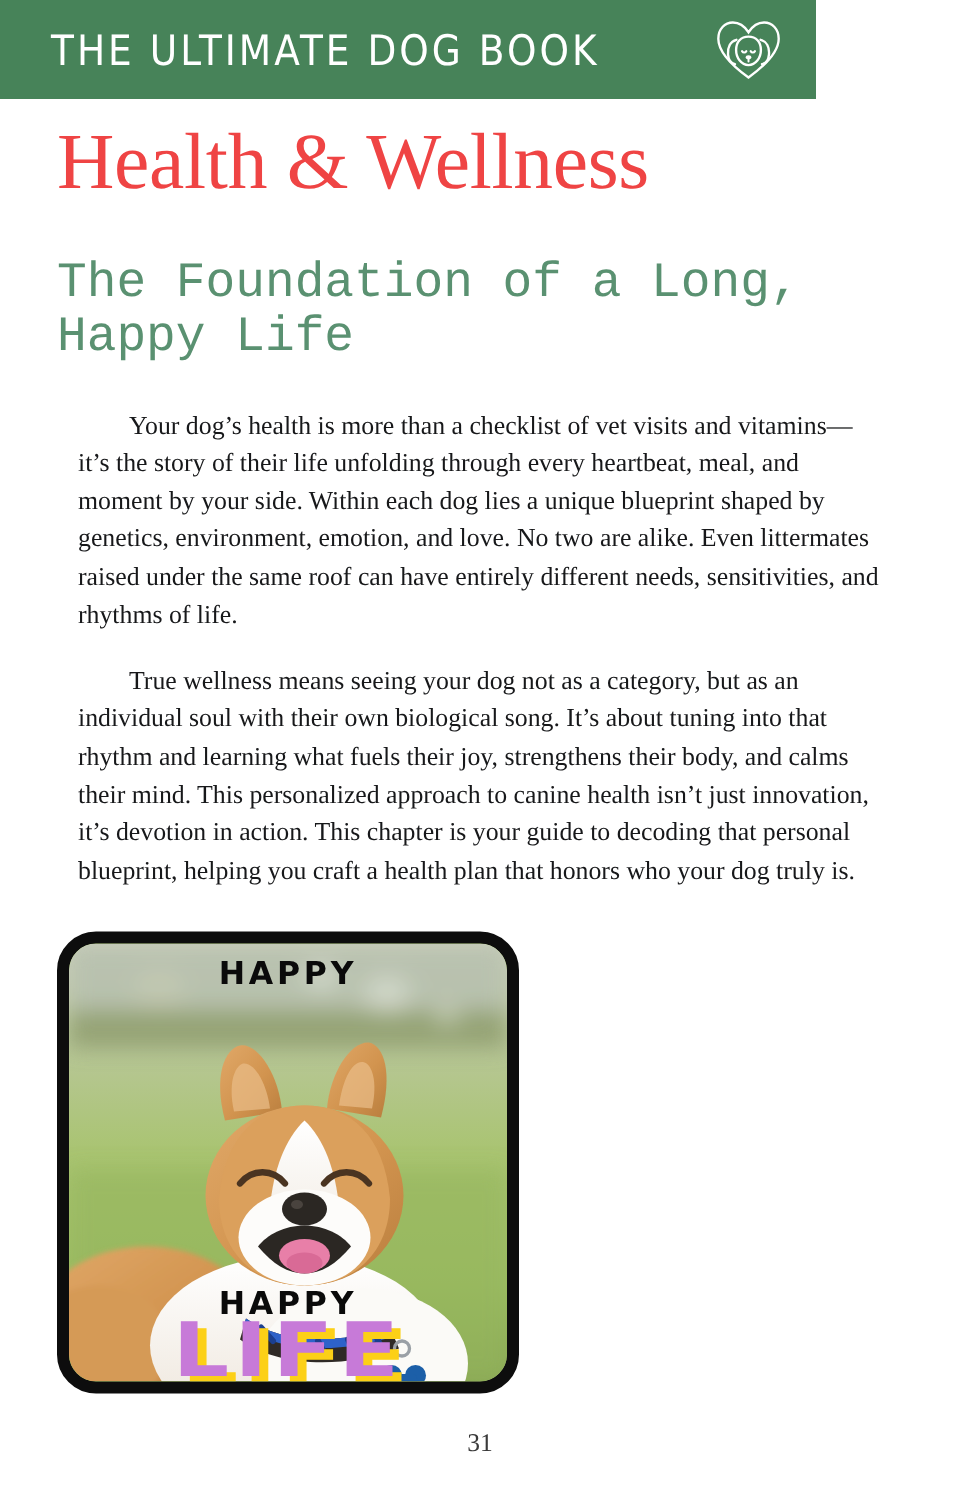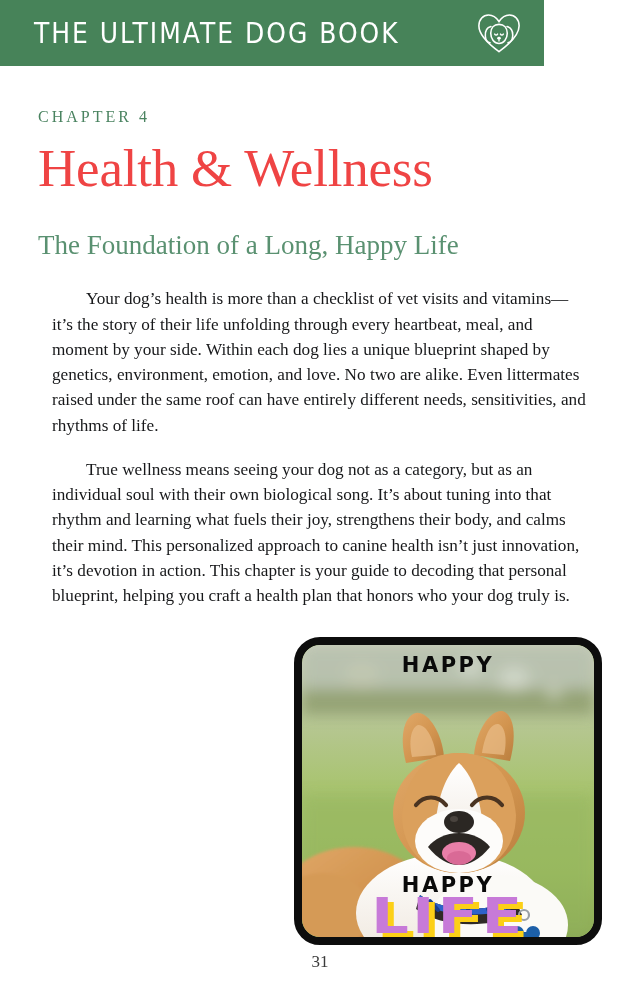--- a/index.html
+++ b/index.html
@@ -64,22 +64,22 @@
     font-family: "Liberation Serif", serif;
     font-size: 53px;
     font-weight: 400;
     line-height: 1.02;
     letter-spacing: -0.2px;
   }
 
   .chapter-subtitle {
     margin-top: 16px;
     color: #5a9171;
-    font-family: Liberation Serif, serif;
-    font-size: 27px;
+    font-family: Liberation Mono, monospace;
+    font-size: 33px;
     font-weight: 400;
     line-height: 1.1;
   }
 
   .body-copy {
     margin-top: 26px;
   }
   .body-para {
     color: #17181a;
     font-family: "Liberation Serif", serif;
@@ -89,21 +89,21 @@
     margin: 14px;
   }
   .body-para + .body-para {
     margin-top: 19px;
   }
 
   
   .figure-wrap {
     margin-top: 28px;
     display: flex;
-    justify-content: flex-end;
+    justify-content: flex-start;
   }
   .photo-card {
     width: 308px;
     height: 308px;
     border: 8px solid #0d0d0d;
     border-radius: 26px;
     box-sizing: border-box;
     position: relative;
     overflow: hidden;
     background: #9db86a;
@@ -178,21 +178,20 @@
       <path d="M26 33.5 C27 35.2 29 35.2 30 33.5" stroke="#ffffff" stroke-width="2" fill="none" stroke-linecap="round"></path>
       <path d="M34 33.5 C35 35.2 37 35.2 38 33.5" stroke="#ffffff" stroke-width="2" fill="none" stroke-linecap="round"></path>
       <ellipse cx="32" cy="39.2" rx="2.6" ry="1.9" fill="#ffffff"></ellipse>
       <path d="M32 41.2 L32 43.2" stroke="#ffffff" stroke-width="1.8" stroke-linecap="round"></path>
     </svg>
   </span>
 </div>
 
 <div class="page-body">
 
-  <div class="chapter-label">CHAPTER 4</div>
   <h1 class="chapter-title">Health &amp; Wellness</h1>
   <h2 class="chapter-subtitle">The Foundation of a Long, Happy Life</h2>
 
   <div class="body-copy">
     <p class="body-para">Your dog’s health is more than a checklist of vet visits and vitamins—it’s the story of their life unfolding through every heartbeat, meal, and moment by your side. Within each dog lies a unique blueprint shaped by genetics, environment, emotion, and love. No two are alike. Even littermates raised under the same roof can have entirely different needs, sensitivities, and rhythms of life.</p>
     <p class="body-para">True wellness means seeing your dog not as a category, but as an individual soul with their own biological song. It’s about tuning into that rhythm and learning what fuels their joy, strengthens their body, and calms their mind. This personalized approach to canine health isn’t just innovation, it’s devotion in action. This chapter is your guide to decoding that personal blueprint, helping you craft a health plan that honors who your dog truly is.</p>
   </div>
 
   <div class="figure-wrap">
     <div class="photo-card">

